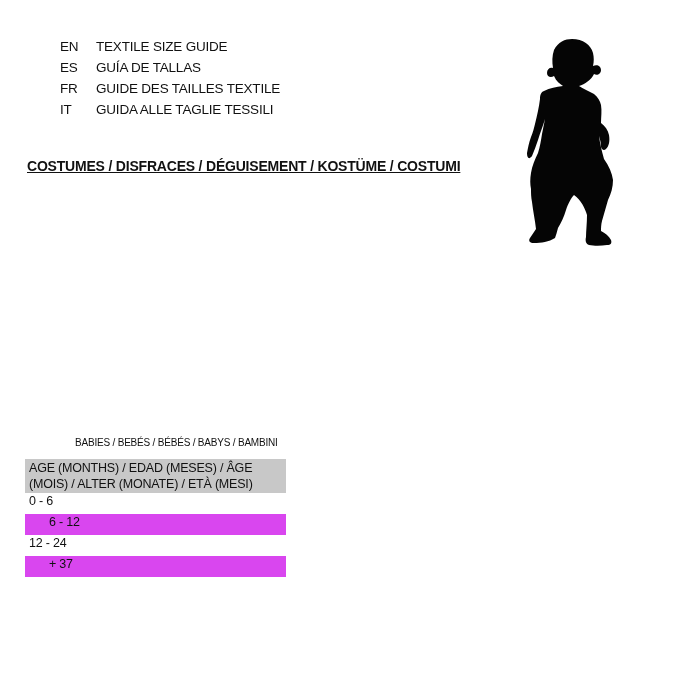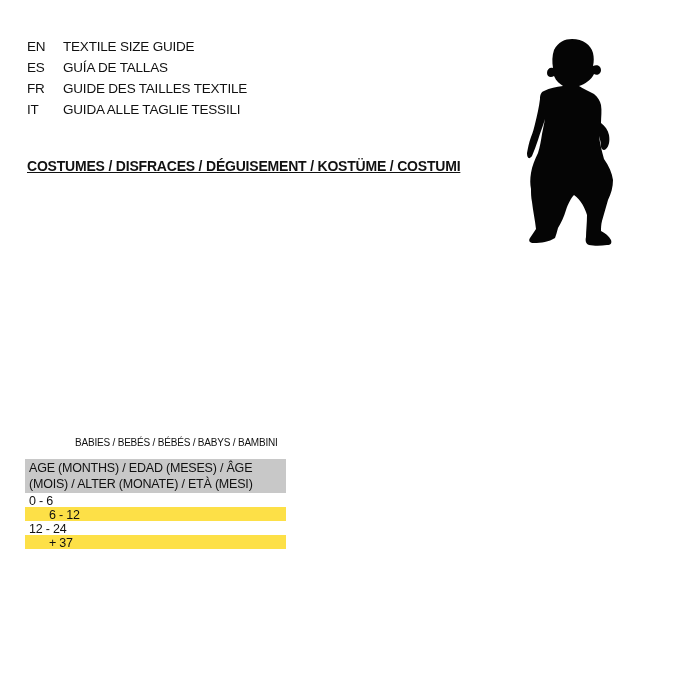--- a/index.html
+++ b/index.html
@@ -18,21 +18,21 @@
     position: absolute;
     left: 27px; top: 36px;
   }
   .lang-row {
     display: flex;
     font-size: 13.5px;
     line-height: 21px;
     letter-spacing: -0.2px;
     font-weight: 500;
   }
-  .lang-code { width: 36px; flex: 0 0 36px; }
+  .lang-code { width: 36px; flex: 0 0 36px; margin-left: 33px; }
   .lang-label { white-space: nowrap; }
 
   
   .category-heading {
     position: absolute;
     left: 27px; top: 158px;
     font-size: 14px;
     font-weight: 700;
     letter-spacing: -0.2px;
     white-space: nowrap;
@@ -66,26 +66,26 @@
     font-size: 12.5px;
     letter-spacing: -0.2px;
   }
   .table-header {
     background: #c8c8c8;
     padding: 2px 12px 1px 4px;
     line-height: 15.5px;
     font-weight: 500;
   }
   .table-row {
-    height: 14px;
+    height: 21px;
     line-height: 17.5px;
     padding-left: 4px;
     background: #ffffff;
   }
-  .table-row.alt { background: #fde047; padding-left: 24px; }
+  .table-row.alt { background: #d946ef; padding-left: 24px; }
 </style>
 </head>
 <body>
 
 <div class="lang-list">
   <div class="lang-row">
     <span class="lang-code">EN</span>
     <span class="lang-label">TEXTILE SIZE GUIDE</span>
   </div>
   <div class="lang-row">

